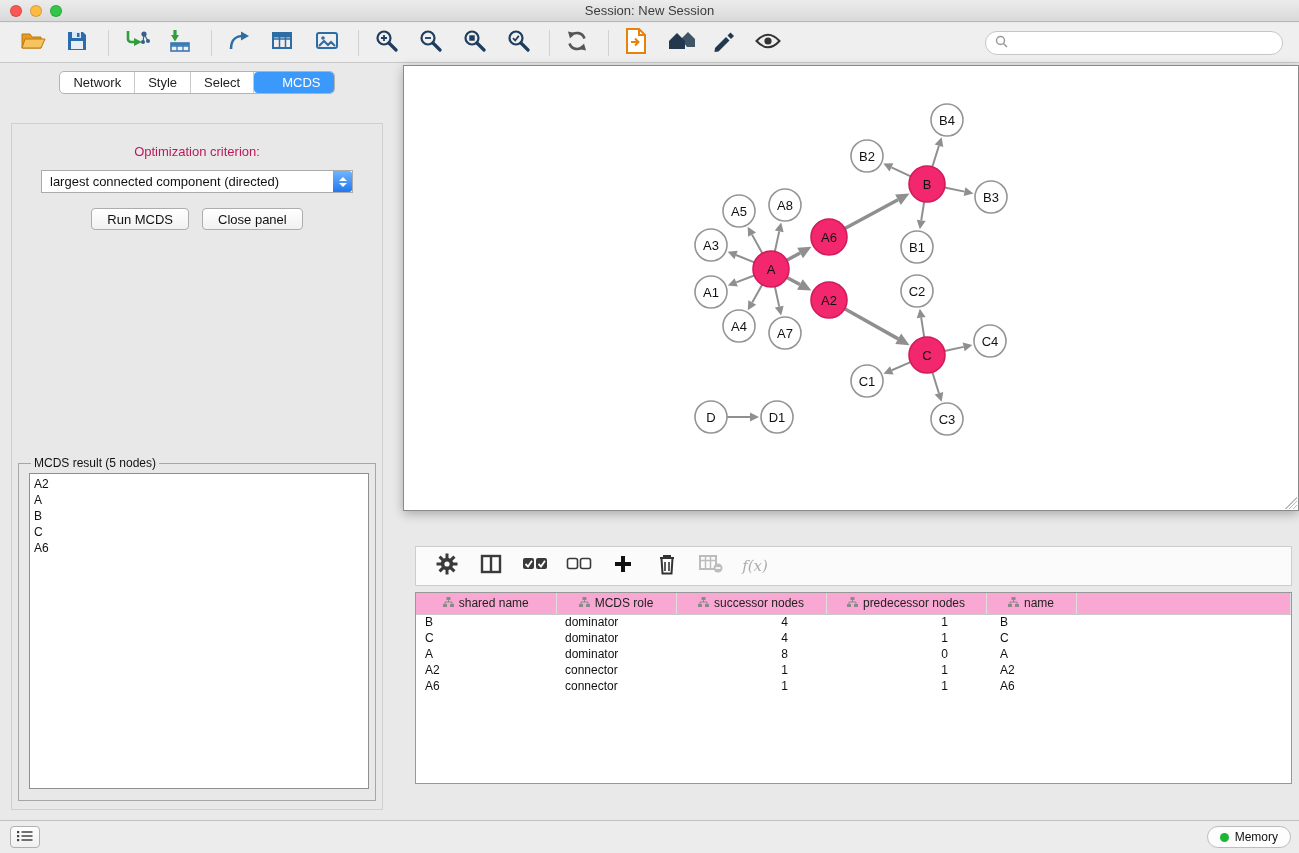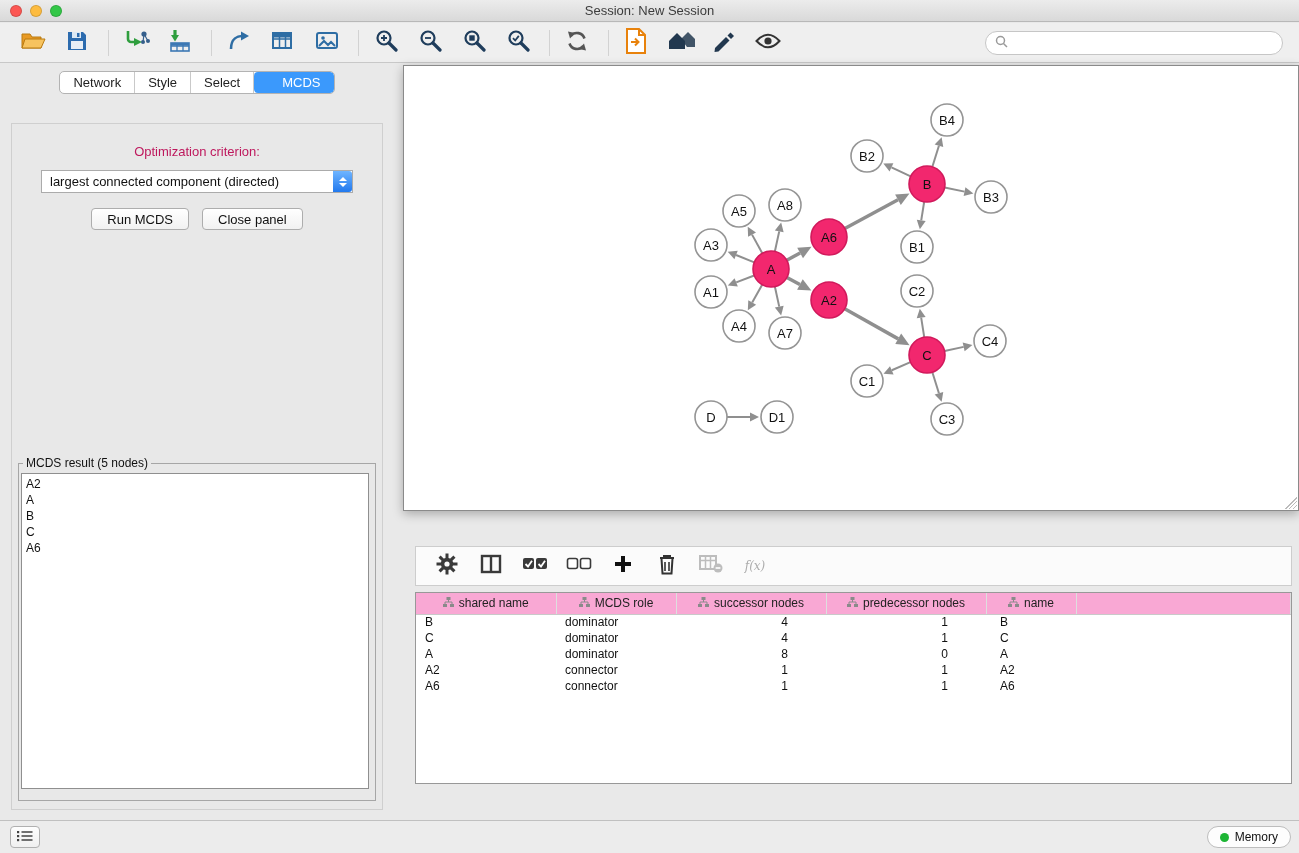--- a/index.html
+++ b/index.html
@@ -46,42 +46,42 @@
     border-radius:0; position:relative; display:flex; align-items:center; }
   .dropdown .dd-text { font-size:13px; padding-left:8px; color:#111; flex:1; white-space:nowrap; overflow:hidden; }
   .dd-stepper { width:19px; height:100%; border-radius:0 3px 3px 0;
     background:linear-gradient(#6FB5FF,#2279EE); display:flex; flex-direction:column; align-items:center; justify-content:center; gap:2px; }
   .dd-stepper i { width:0; height:0; border-left:4px solid transparent; border-right:4px solid transparent; display:block; }
   .dd-up { border-bottom:4px solid #fff; } .dd-down { border-top:4px solid #fff; }
   .cp-buttons { display:flex; justify-content:center; gap:13px; margin-top:15px; }
   .mac-btn { height:22px; padding:0 15px; font-size:13px; color:#111; background:linear-gradient(#FFFFFF,#F1F1F1);
     border:1px solid #ADADAD; border-radius:4px; display:flex; align-items:center; }
   .result-fieldset { position:absolute; left:6px; right:6px; bottom:8px; height:345px;
-    border:1px solid #A6A6A6; padding:3px 6px 7px 2px; background:transparent; }
+    border:1px solid #A6A6A6; padding:3px 6px 7px 10px; background:transparent; }
   .result-fieldset legend { font-size:12px; color:#111; padding:0 3px; margin-left:2px; }
   .listbox { width:100%; height:calc(100% - 4px); background:#fff; border:1px solid #8F8F8F; overflow:hidden; padding:2px 4px; }
   .result-item { font-size:12px; line-height:16px; color:#111; }
 
   
   .net-window { position:absolute; left:403px; top:65px; width:896px; height:446px;
     border:1px solid #8A8A8A; box-shadow:0 3px 10px rgba(0,0,0,.28); background:#fff; }
   .net-titlebar { position:relative; height:22px; background:linear-gradient(#ECECEC,#D7D7D7); border-bottom:1px solid #ADADAD; }
   .net-titlebar .traffic { top:5px; left:16px; }
   .net-titlebar .light { width:11px; height:11px; }
   .net-title { text-align:center; line-height:21px; font-size:13px; color:#3A3A3A; }
   .net-content { position:absolute; top:22px; left:0; right:0; bottom:0; background:#fff; overflow:hidden; }
   .resize-grip { position:absolute; right:1px; bottom:1px; width:12px; height:12px;
     background:linear-gradient(135deg, transparent 50%, #BBB 50%, #BBB 55%, transparent 55%, transparent 65%, #BBB 65%, #BBB 70%, transparent 70%, transparent 80%, #BBB 80%, #BBB 85%, transparent 85%); }
 
   
   .table-panel { position:absolute; left:403px; top:518px; width:896px; height:300px; }
   .tp-toolbar { position:absolute; left:12px; right:7px; top:28px; height:40px; background:#FBFBFB;
     border:1px solid #CDCDCD; display:flex; align-items:center; gap:10px; padding:0 14px; }
   .tp-tool { width:34px; height:30px; display:flex; align-items:center; justify-content:center; }
-  .fx { font-family:"DejaVu Serif", serif; font-style:italic; font-size:12px; color:#ACACAC; }
+  .fx { font-family:"DejaVu Serif", serif; font-style:italic; font-size:15px; color:#ACACAC; }
   .tp-table-wrap { position:absolute; left:12px; right:7px; top:74px; height:192px;
     border:1px solid #989898; background:#fff; overflow:hidden; }
   table.data { width:100%; border-collapse:collapse; table-layout:fixed; }
   table.data th { height:21px; background:#f9a8d4; border-right:1px solid #DEDEDE; border-bottom:1px solid #C9C9C9;
     font-weight:normal; font-size:12px; color:#222; }
   .th-inner { display:flex; align-items:center; justify-content:center; gap:5px; }
   table.data td { height:16px; font-size:12px; color:#111; white-space:nowrap; overflow:hidden; }
   td.al { padding-left:9px; text-align:left; }
   td.ar { padding-right:38px; text-align:right; }
   td.al2 { padding-left:14px; text-align:left; }

